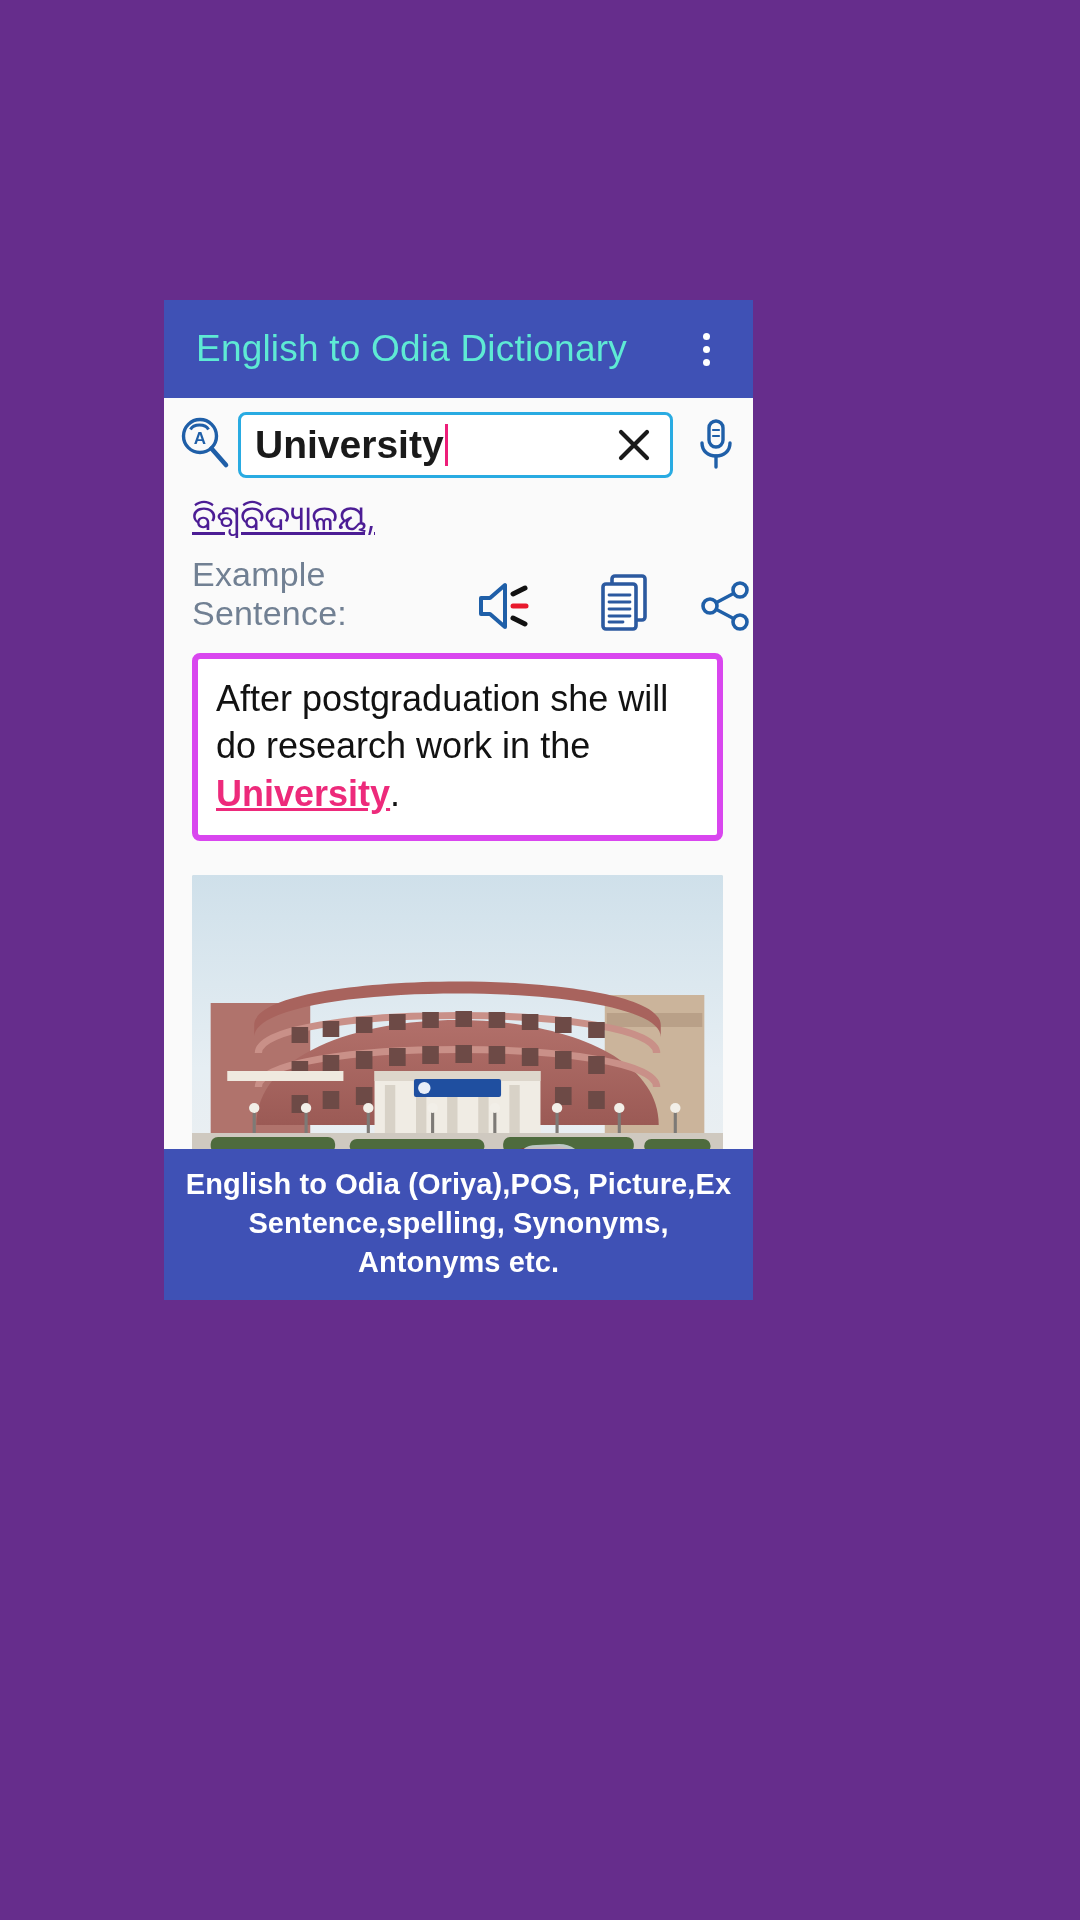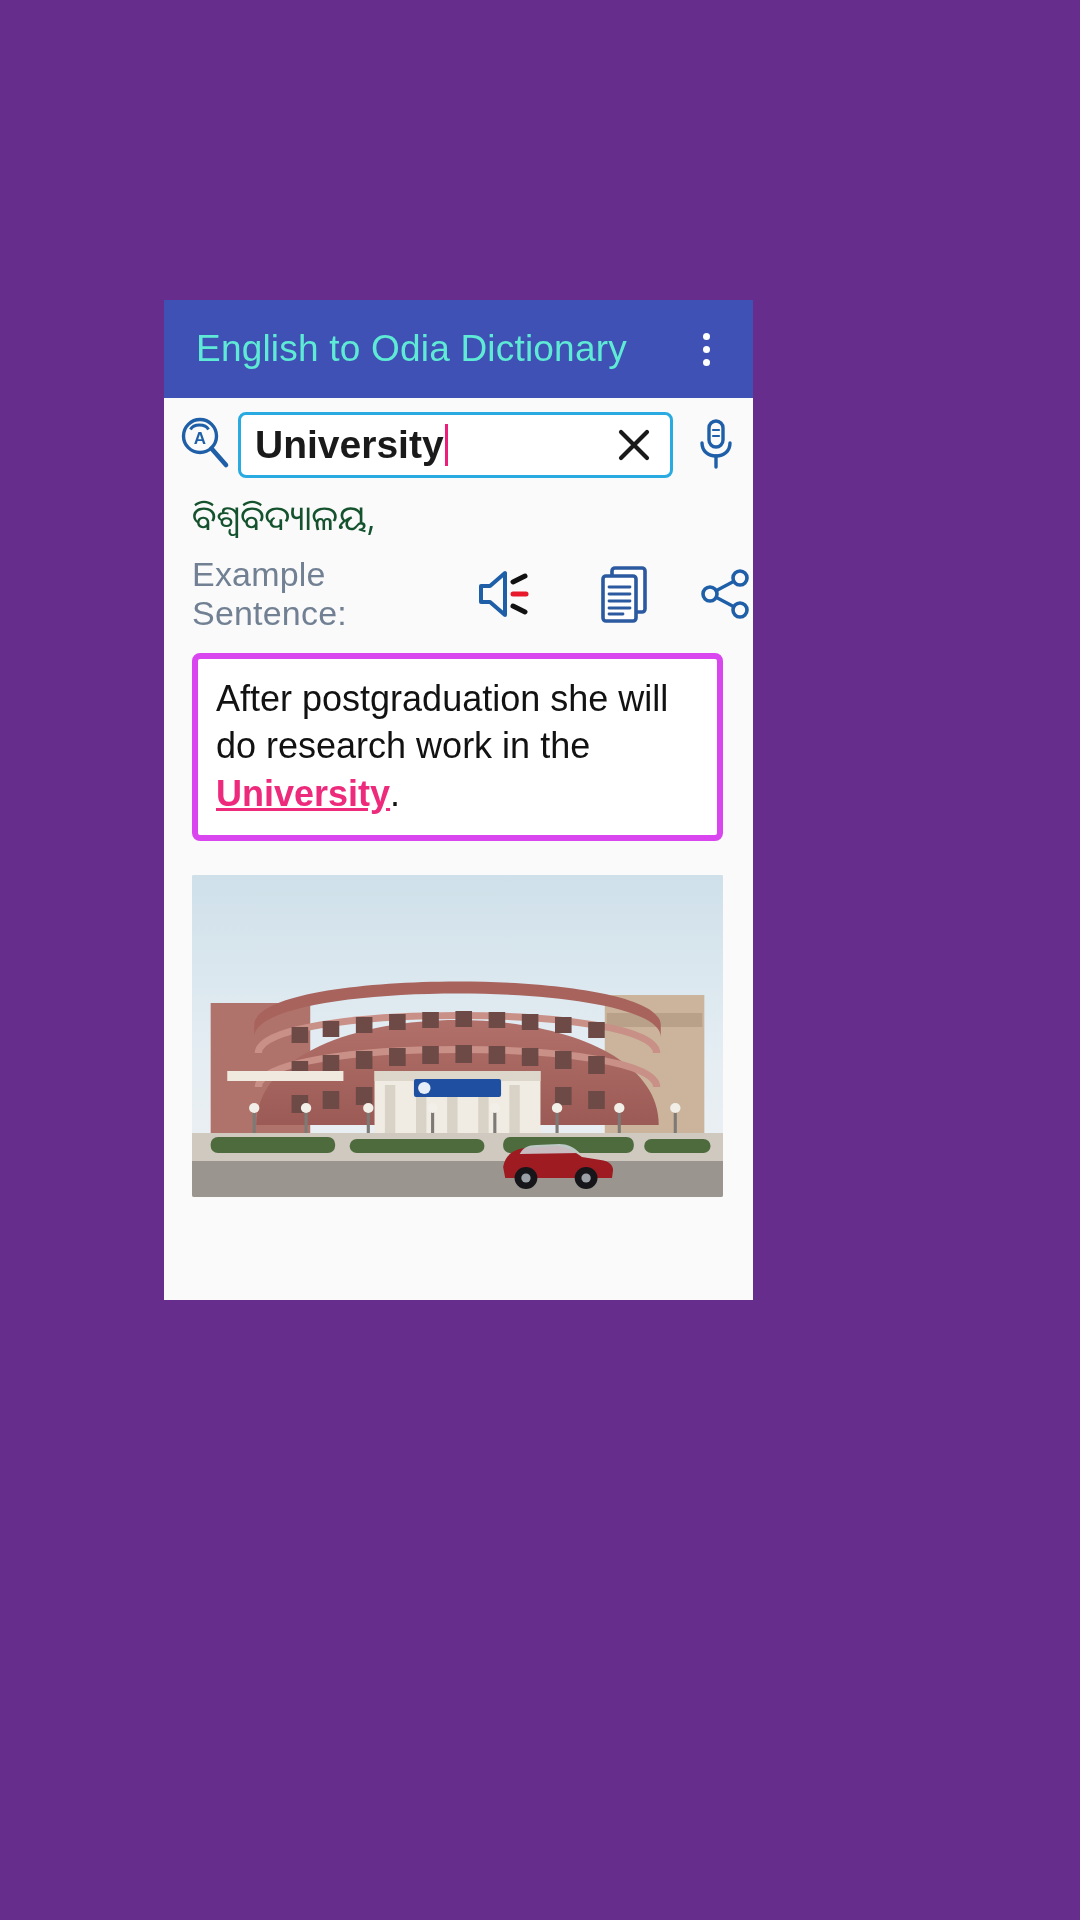--- a/index.html
+++ b/index.html
@@ -194,29 +194,30 @@
     margin-left: 14px;
     display: flex;
     align-items: center;
     justify-content: center;
   }
 
   
   .odia-word {
     padding: 18px 0 0 28px;
     font-size: 34px;
-    color: #14532d;
+    color: #4c1d95;
     font-family: "Noto Sans Oriya", "Liberation Sans", "DejaVu Sans", sans-serif;
     line-height: 1.25;
+    text-decoration: underline;
   }
 
   
   .example-header {
     display: flex;
-    align-items: center;
+    align-items: flex-end;
     padding: 16px 0 0 28px;
     gap: 0;
   }
   .example-label {
     font-size: 34px;
     color: #718093;
     letter-spacing: 0.2px;
   }
   .speaker-btn { width: 62px; height: 54px; margin-left: 14px; flex: none; }
   .copy-btn    { width: 60px; height: 62px; margin-left: 58px; flex: none; }
@@ -451,14 +452,18 @@
         <circle cx="322" cy="303" r="11" fill="#16161a"></circle>
           <circle cx="322" cy="303" r="4.5" fill="#9aa0a6"></circle>
         <circle cx="380" cy="303" r="11" fill="#16161a"></circle>
           <circle cx="380" cy="303" r="4.5" fill="#9aa0a6"></circle>
       </svg>
 
     </div>
 
   </div>
 
+  <div class="footer">
+    <p>English to Odia (Oriya),POS, Picture,Ex</p>
+    <p>Sentence,spelling, Synonyms, Antonyms etc.</p>
+  </div>
 
 </div>
 
 </body></html>

